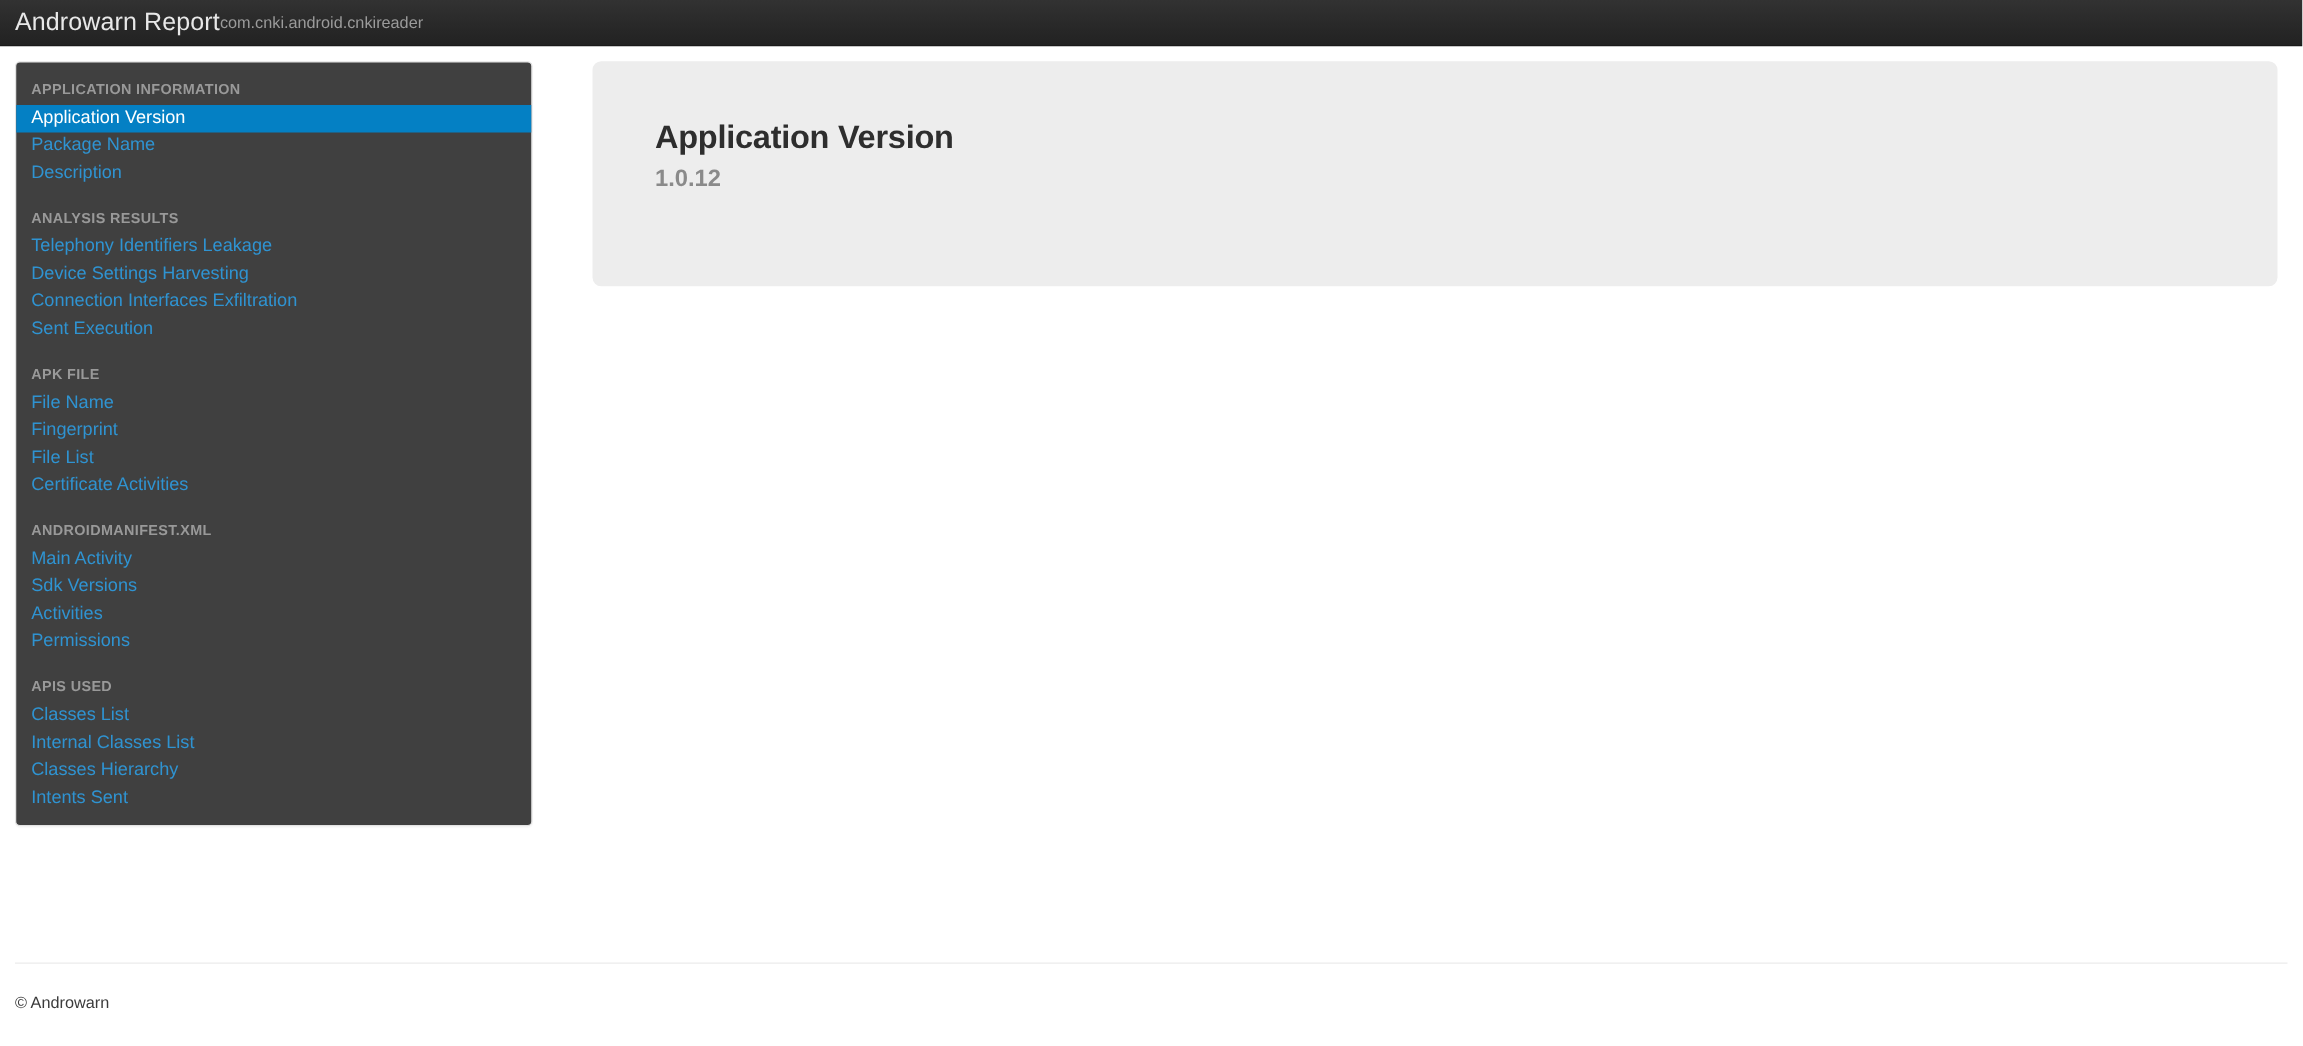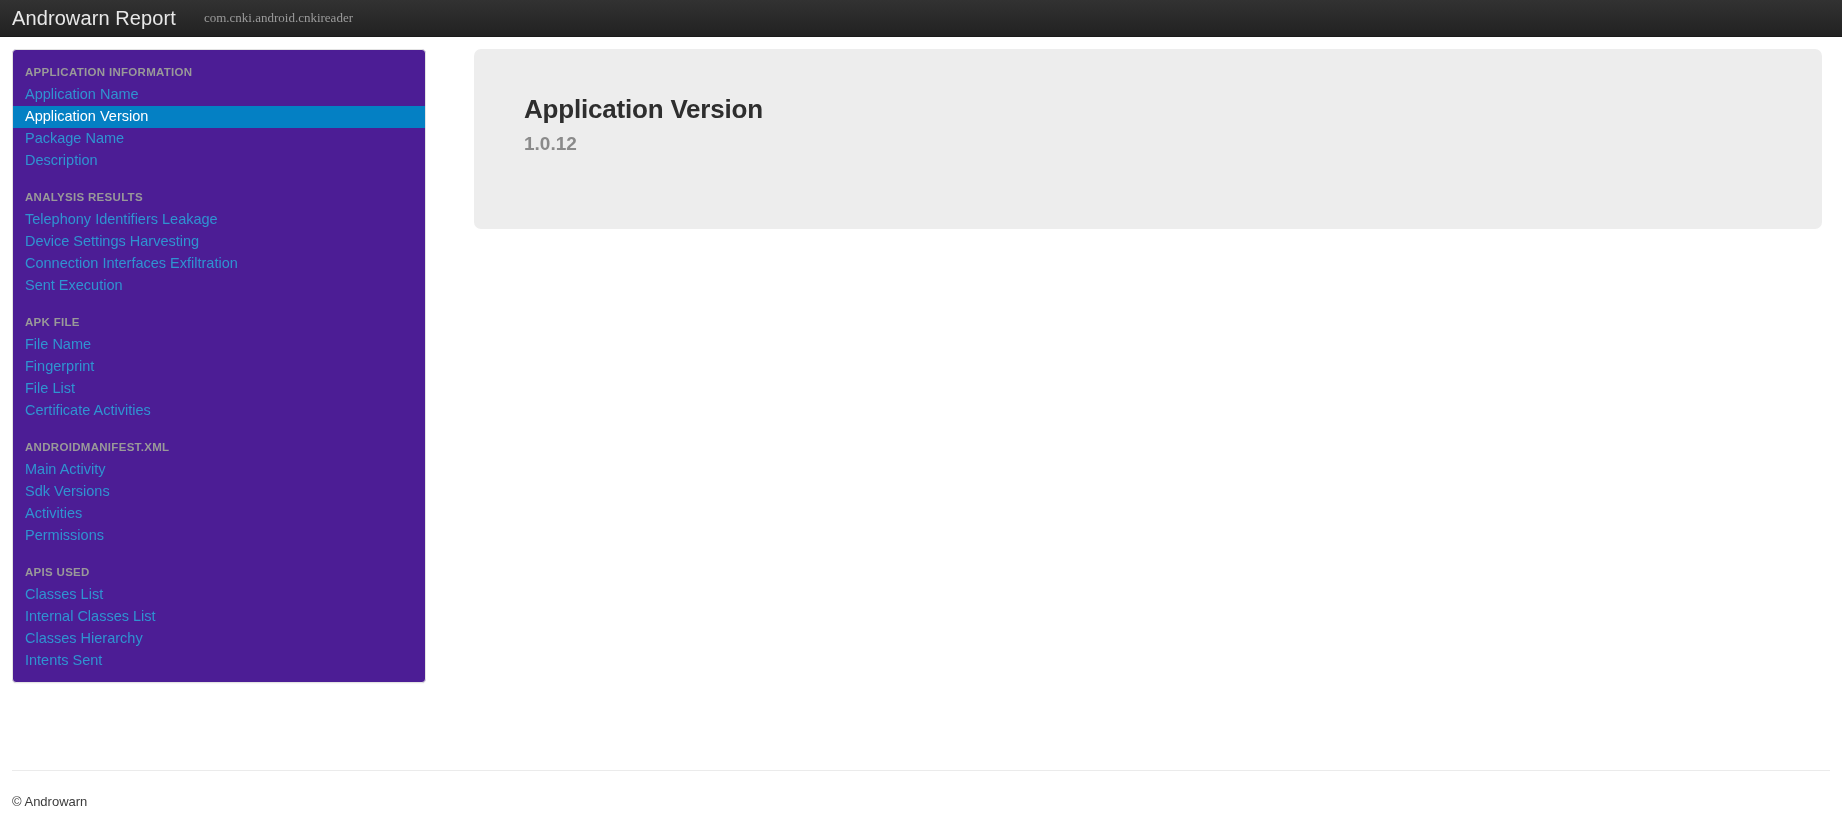--- a/index.html
+++ b/index.html
@@ -27,38 +27,36 @@
     color: #e8e8e8;
     font-size: 20px;
     font-weight: 400;
     letter-spacing: 0.1px;
     line-height: 1;
     padding-bottom: 1px;
   }
   .navbar-subtitle {
     color: #9b9b9b;
     font-size: 13px;
-    margin-left: 28px;
     line-height: 1;
     padding-bottom: 1px;
-    font-family: Liberation Serif, serif;
   }
 
   
   .page {
     display: flex;
     align-items: flex-start;
     padding: 12px 12px 0 12px;
   }
 
   
   .sidebar {
     width: 414px;
     flex: 0 0 414px;
-    background: #4c1d95;
+    background: #404040;
     border: 1px solid #e3e3e3;
     border-radius: 4px;
     padding: 9px 0 10px 0;
     box-shadow: 0 1px 1px rgba(0,0,0,0.03);
   }
   .nav-header {
     color: #999999;
     font-size: 11.5px;
     font-weight: bold;
     letter-spacing: 0.3px;
@@ -134,21 +132,20 @@
 
 <div class="navbar">
   <span class="navbar-brand">Androwarn Report</span>
   <span class="navbar-subtitle">com.cnki.android.cnkireader</span>
 </div>
 
 <div class="page">
 
   <div class="sidebar" id="sidebar">
       <div class="nav-header">APPLICATION INFORMATION</div>
-      <a class="nav-item">Application Name</a>
       <a class="nav-item active">Application Version</a>
       <a class="nav-item">Package Name</a>
       <a class="nav-item">Description</a>
       <div class="nav-gap"></div>
       <div class="nav-header">ANALYSIS RESULTS</div>
       <a class="nav-item">Telephony Identifiers Leakage</a>
       <a class="nav-item">Device Settings Harvesting</a>
       <a class="nav-item">Connection Interfaces Exfiltration</a>
       <a class="nav-item">Sent Execution</a>
       <div class="nav-gap"></div>

